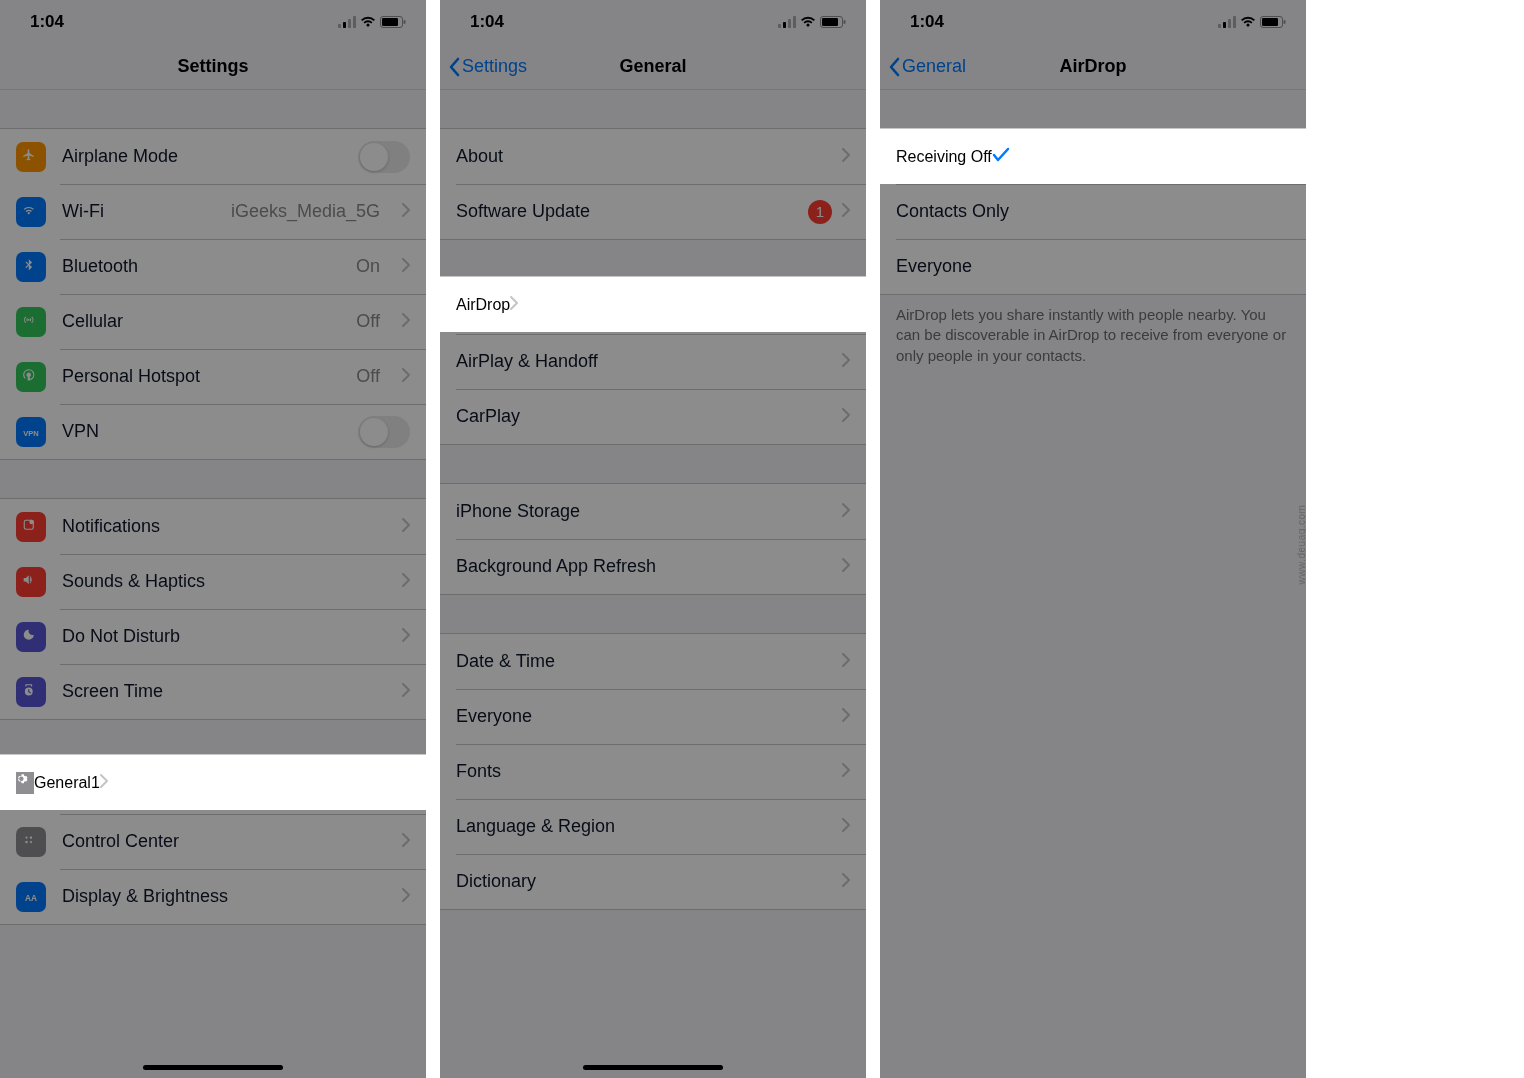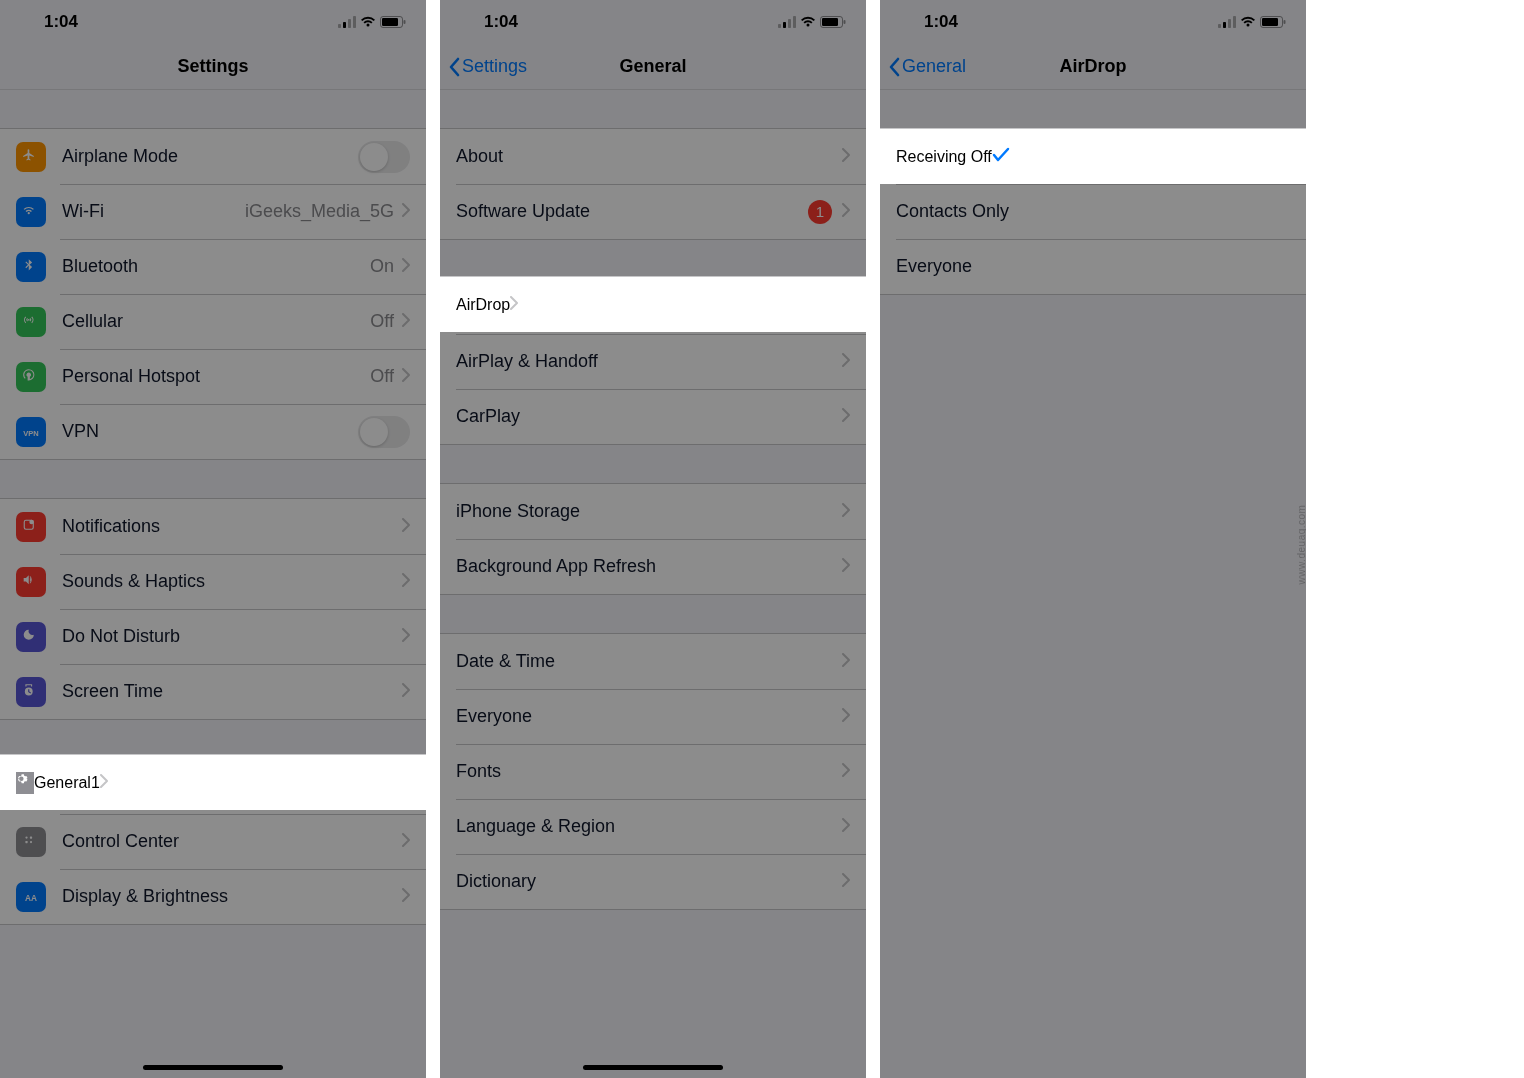--- a/index.html
+++ b/index.html
@@ -25,21 +25,21 @@
     inset: 0;
     background: rgba(0,0,0,0.45);
     pointer-events: none;
     z-index: 50;
   }
   .status-bar {
     height: 44px;
     display: flex;
     align-items: center;
     justify-content: space-between;
-    padding: 0 20px 0 44px;
+    padding: 0 20px 0 30px;
     font-size: 17px;
     font-weight: 600;
   }
   .status-right { display: flex; align-items: center; gap: 4px; }
   .signal, .wifi, .battery { display: inline-block; }
   .signal svg, .wifi svg, .battery svg { display: block; }
   .nav-bar {
     height: 46px;
     display: flex;
     align-items: center;
@@ -87,21 +87,21 @@
     width: 30px;
     height: 30px;
     border-radius: 7px;
     margin-right: 16px;
     display: flex;
     align-items: center;
     justify-content: center;
     flex-shrink: 0;
   }
   .row .label { font-size: 18px; flex: 1; color: #0f172a; }
-  .row .value { font-size: 18px; color: #8a8a8e; margin-right: 8px; }
+  .row .value { font-size: 18px; color: #8a8a8e; margin-right: 22px; }
   .row .chevron { color: #c5c5c7; }
   .row .badge {
     background: #ff3b30;
     color: #fff;
     border-radius: 12px;
     min-width: 24px;
     height: 24px;
     font-size: 15px;
     font-weight: 500;
     display: flex;
@@ -594,20 +594,21 @@
             <path d="M2 8l4 5L16 2" stroke="#007aff" stroke-width="2.5" fill="none" stroke-linecap="round" stroke-linejoin="round"></path>
           </svg></span>
       </div>
       <div class="row">
         <span class="label">Contacts Only</span>
       </div>
       <div class="row">
         <span class="label">Everyone</span>
       </div>
     </div>
+  <div class="footer-text">AirDrop lets you share instantly with people nearby. You can be discoverable in AirDrop to receive from everyone or only people in your contacts.</div>
 
   <div class="dim-overlay"></div>
   <div id="s3-highlight">
       <div class="highlight-window" style="top:128px;height:55px">
         <div class="hl-row">
           <span class="label">Receiving Off</span>
           <span class="check"><svg width="18" height="16" viewBox="0 0 18 16">
               <path d="M2 8l4 5L16 2" stroke="#007aff" stroke-width="2.5" fill="none" stroke-linecap="round" stroke-linejoin="round"></path>
             </svg></span>
         </div>

